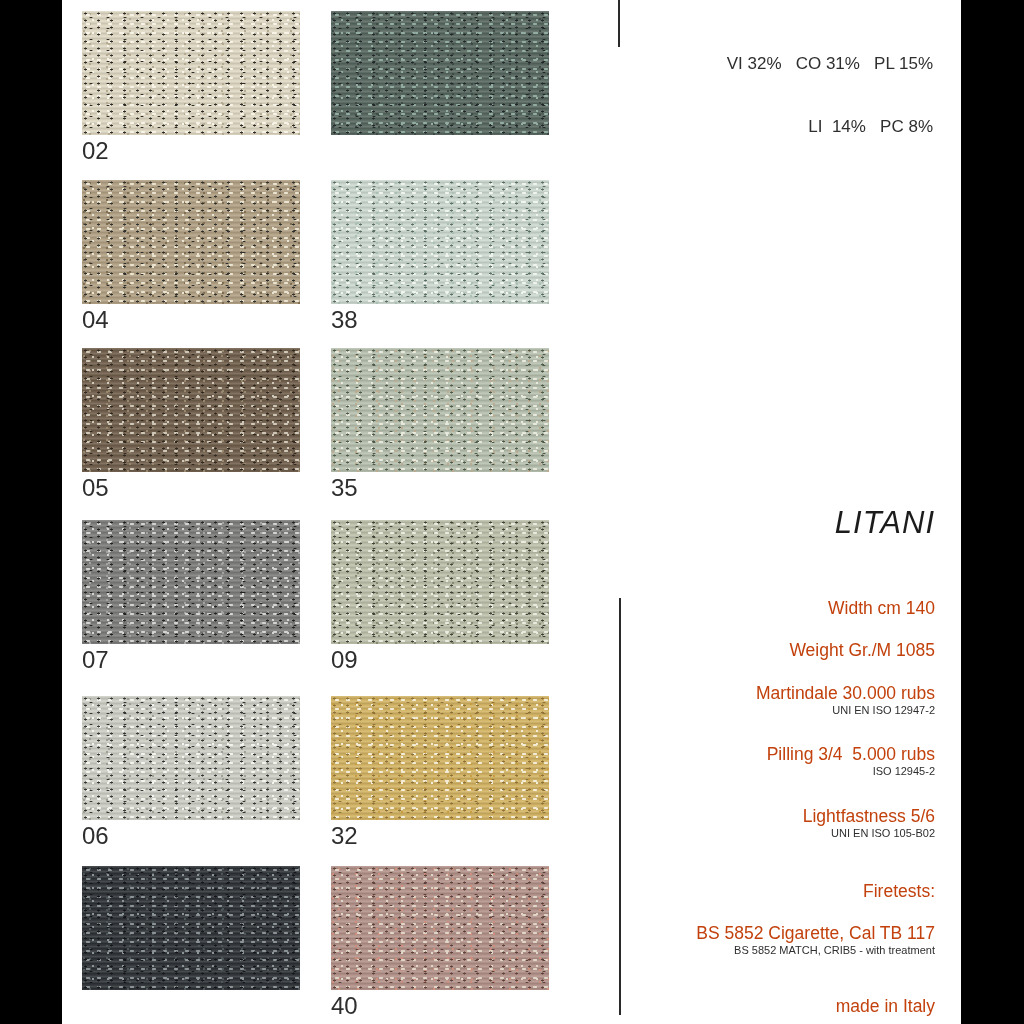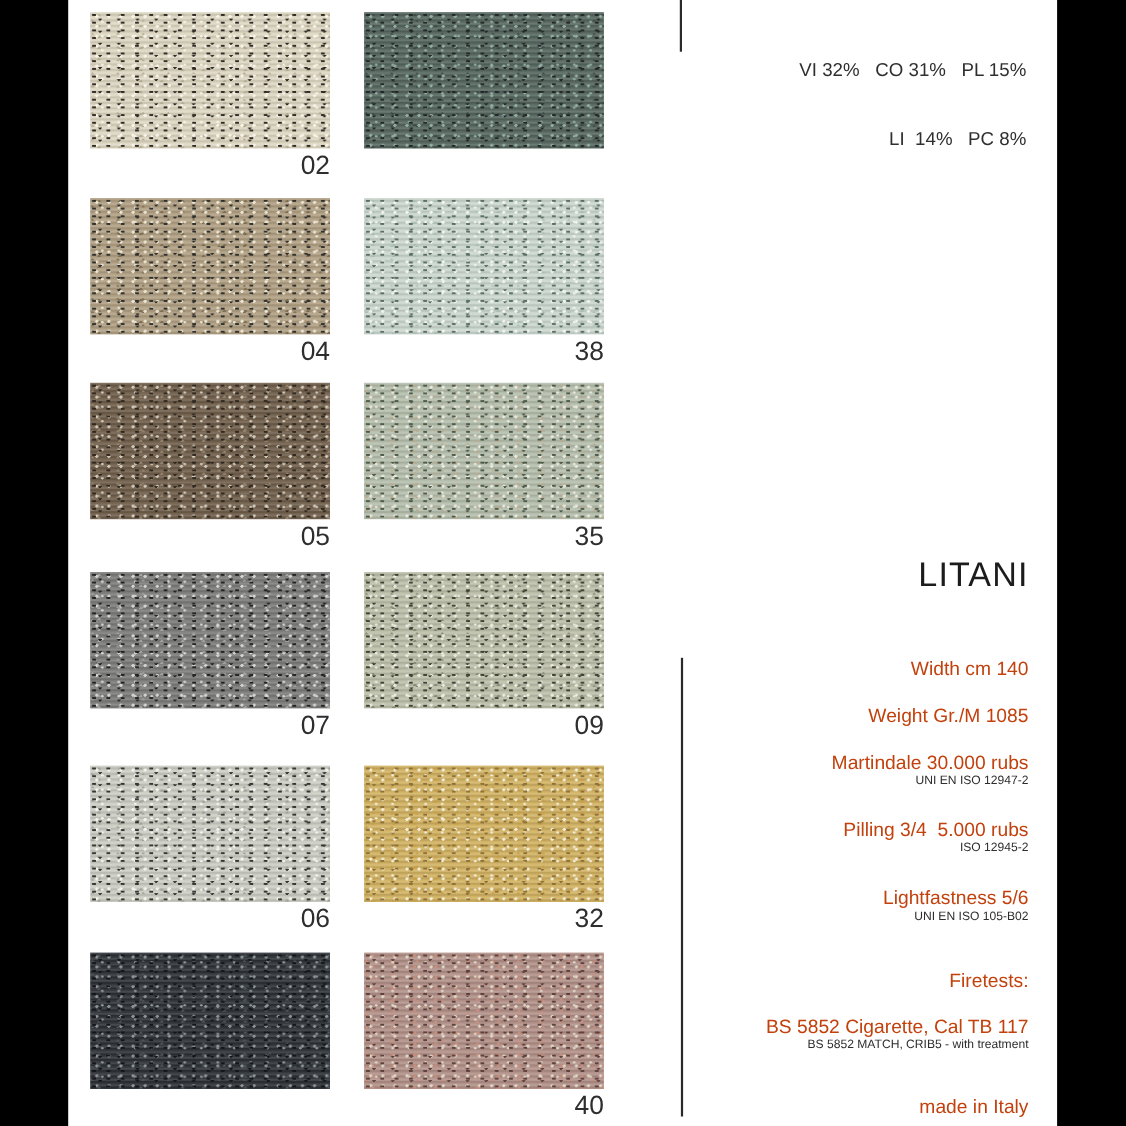--- a/index.html
+++ b/index.html
@@ -25,32 +25,32 @@
       radial-gradient(ellipse 2.6px 1.5px at 3.5px 2.5px, var(--dark) 62%, transparent 72%),
       radial-gradient(ellipse 2.2px 1.2px at 9px 6.5px, var(--dark) 62%, transparent 72%),
       radial-gradient(ellipse 2.8px 1.7px at 6px 4px, var(--light) 60%, transparent 70%),
       radial-gradient(ellipse 2.3px 1.5px at 11px 9px, var(--light) 60%, transparent 70%),
       radial-gradient(ellipse 2.4px 1.4px at 8px 3px, var(--accent) 60%, transparent 70%),
       radial-gradient(ellipse 2px 1.3px at 2px 8px, var(--accent) 55%, transparent 68%),
       repeating-linear-gradient(180deg, rgba(255,255,255,0.12) 0px 1px, rgba(0,0,0,0.09) 2px 3px, rgba(255,255,255,0.05) 4px 5px);
     background-size:13px 7px,17px 11px,11px 9px,15px 13px,19px 10px,23px 12px,100% 5px;
   }
   .swatch-label{
-    margin-top:3px;text-align:right;
+    margin-top:3px;text-align:left;
     font-size:24px;line-height:26px;color:#2e2e2e;
   }
 
   
   .composition{
     position:absolute;top:11px;right:91px;text-align:right;
     font-size:17px;line-height:21px;color:#2f2f2f;white-space:pre;
   }
   .fabric-title{
     position:absolute;top:505px;right:89px;
-    font-size:31px;letter-spacing:1px;color:#1c1c1c;
+    font-size:31px;letter-spacing:1px;color:#1c1c1c;font-style:italic;
   }
   .spec{position:absolute;right:89px;text-align:right;}
   .spec-text{font-size:17.5px;color:#c2410c;white-space:pre;}
   .spec-sub{font-size:11px;font-weight:normal;color:#2e2e2e;white-space:pre;}
 </style>
 </head>
 <body>
 
 <div class="band band-left"></div>
 <div class="band band-right"></div>

